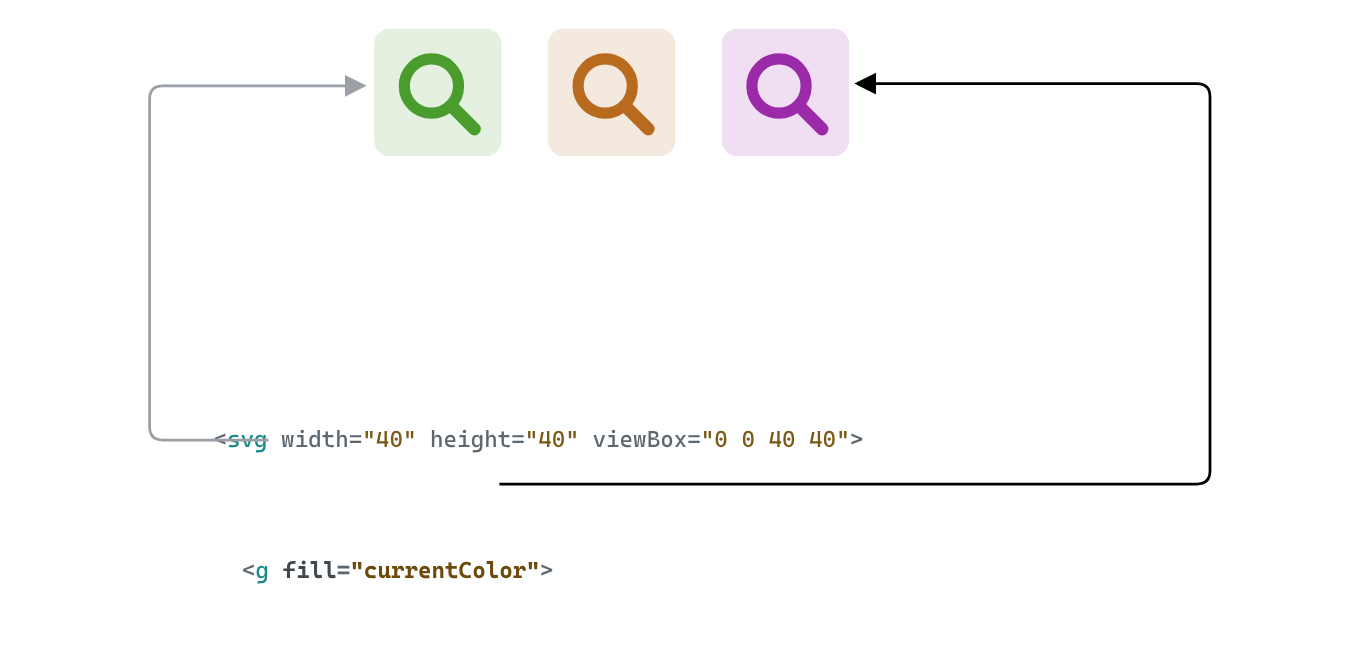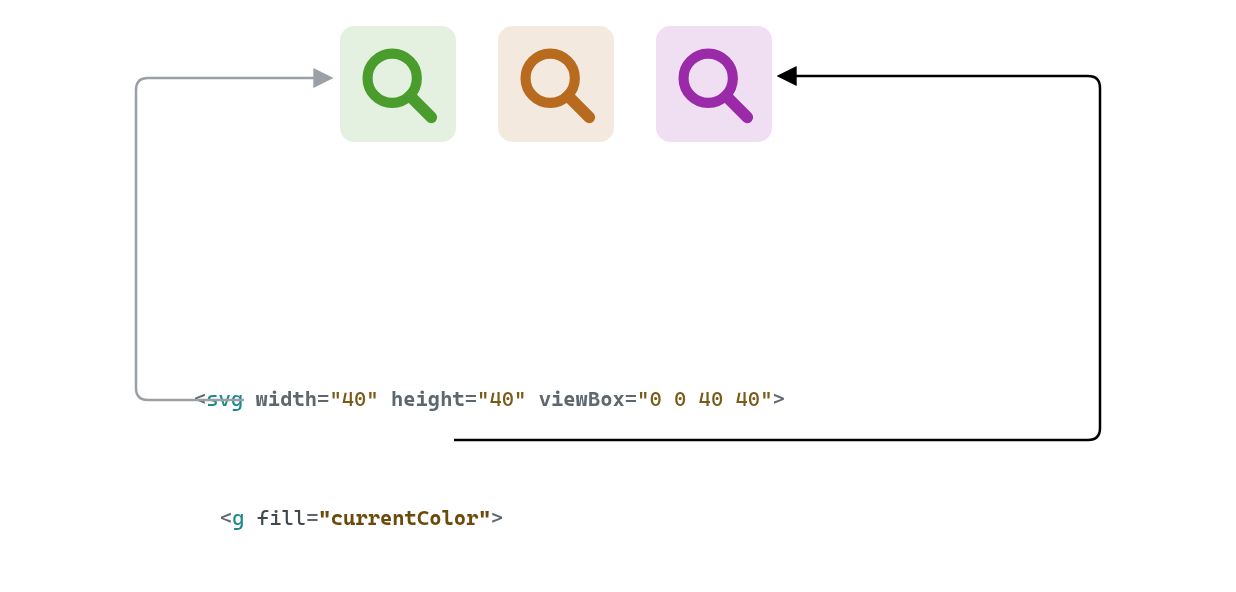--- a/index.html
+++ b/index.html
@@ -23,22 +23,22 @@
       position: absolute;
       left: 194px;
       top: 300px;
       font-size: 21px;
       line-height: 1.9;
       color: #5c6770;
       white-space: pre;
     }
     .code .line { display: block; }
     .tag    { color: #1a8a8a; }
-    .attr   { color: #5c6770; font-weight: bold; }
-    .attrB  { color: #40484f; font-weight: 400; }
+    .attr   { color: #5c6770; }
+    .attrB  { color: #40484f; font-weight: 700; }
     .str    { color: #7a5a16; }
     .strB   { color: #6b4a0a; font-weight: 700; }
     .punct  { color: #5c6770; }
     .indent1 { display: inline-block; width: 26px; }
 
     
     .arrows { position: absolute; inset: 0; pointer-events: none; }
   </style>
 </head>
 <body>

